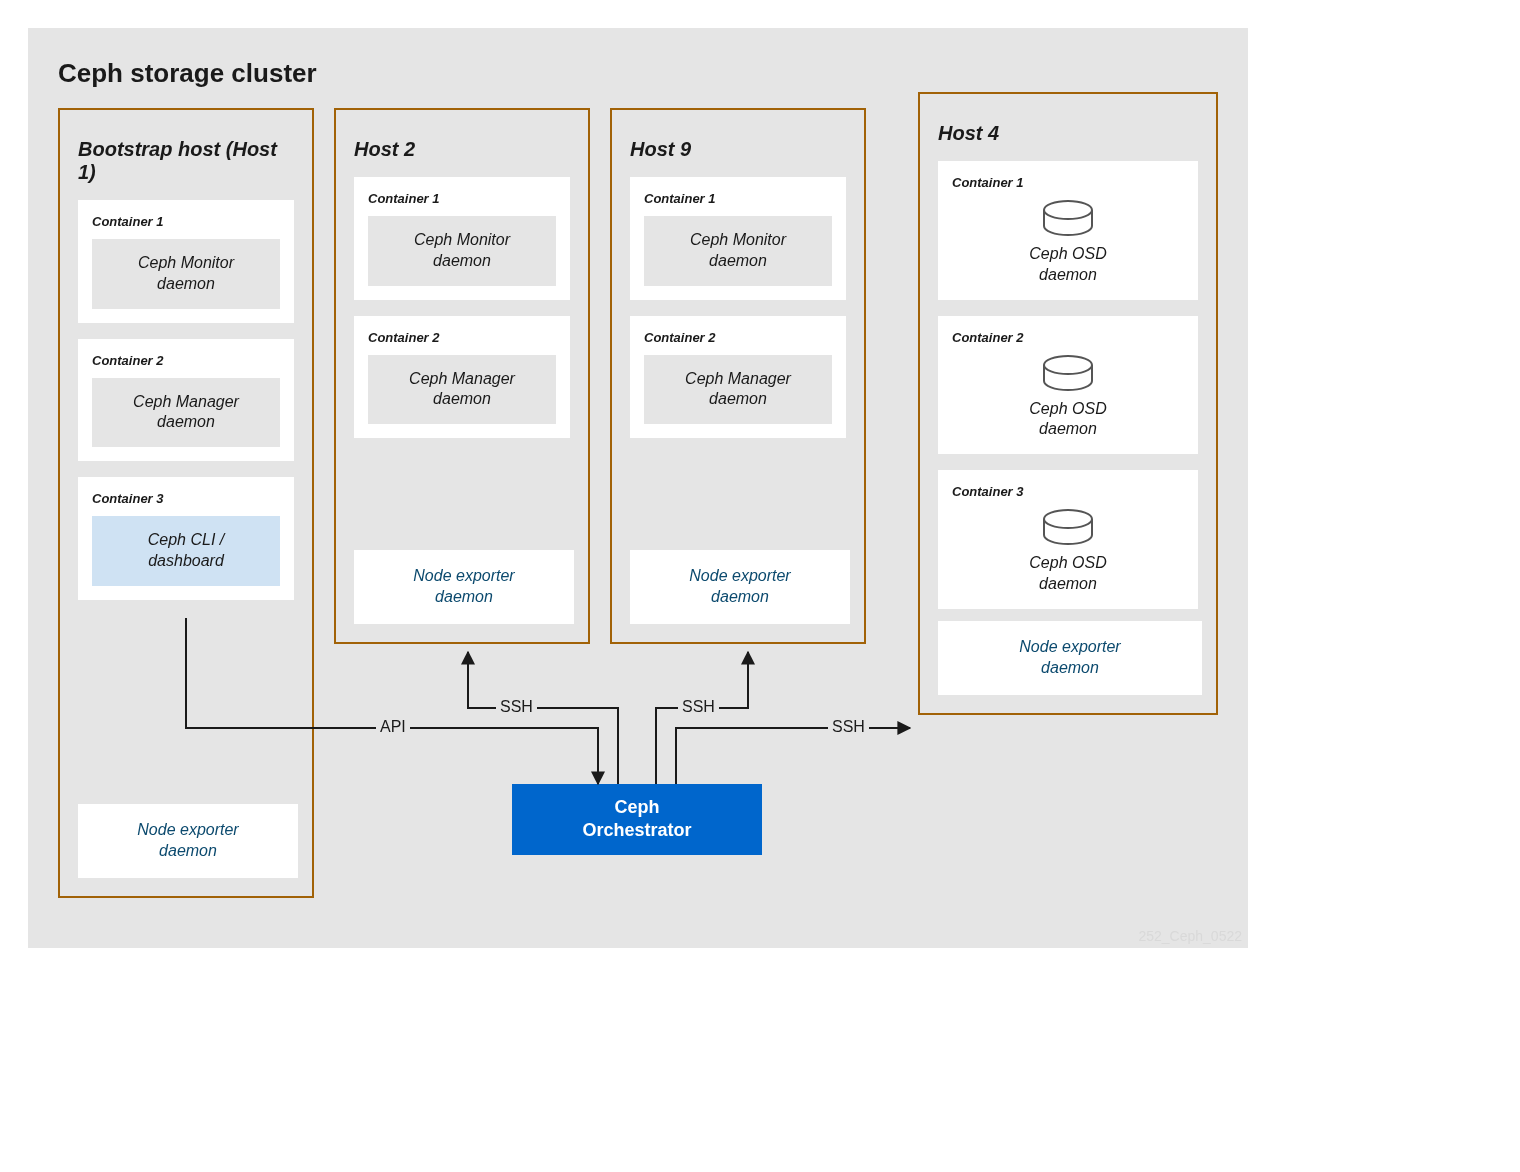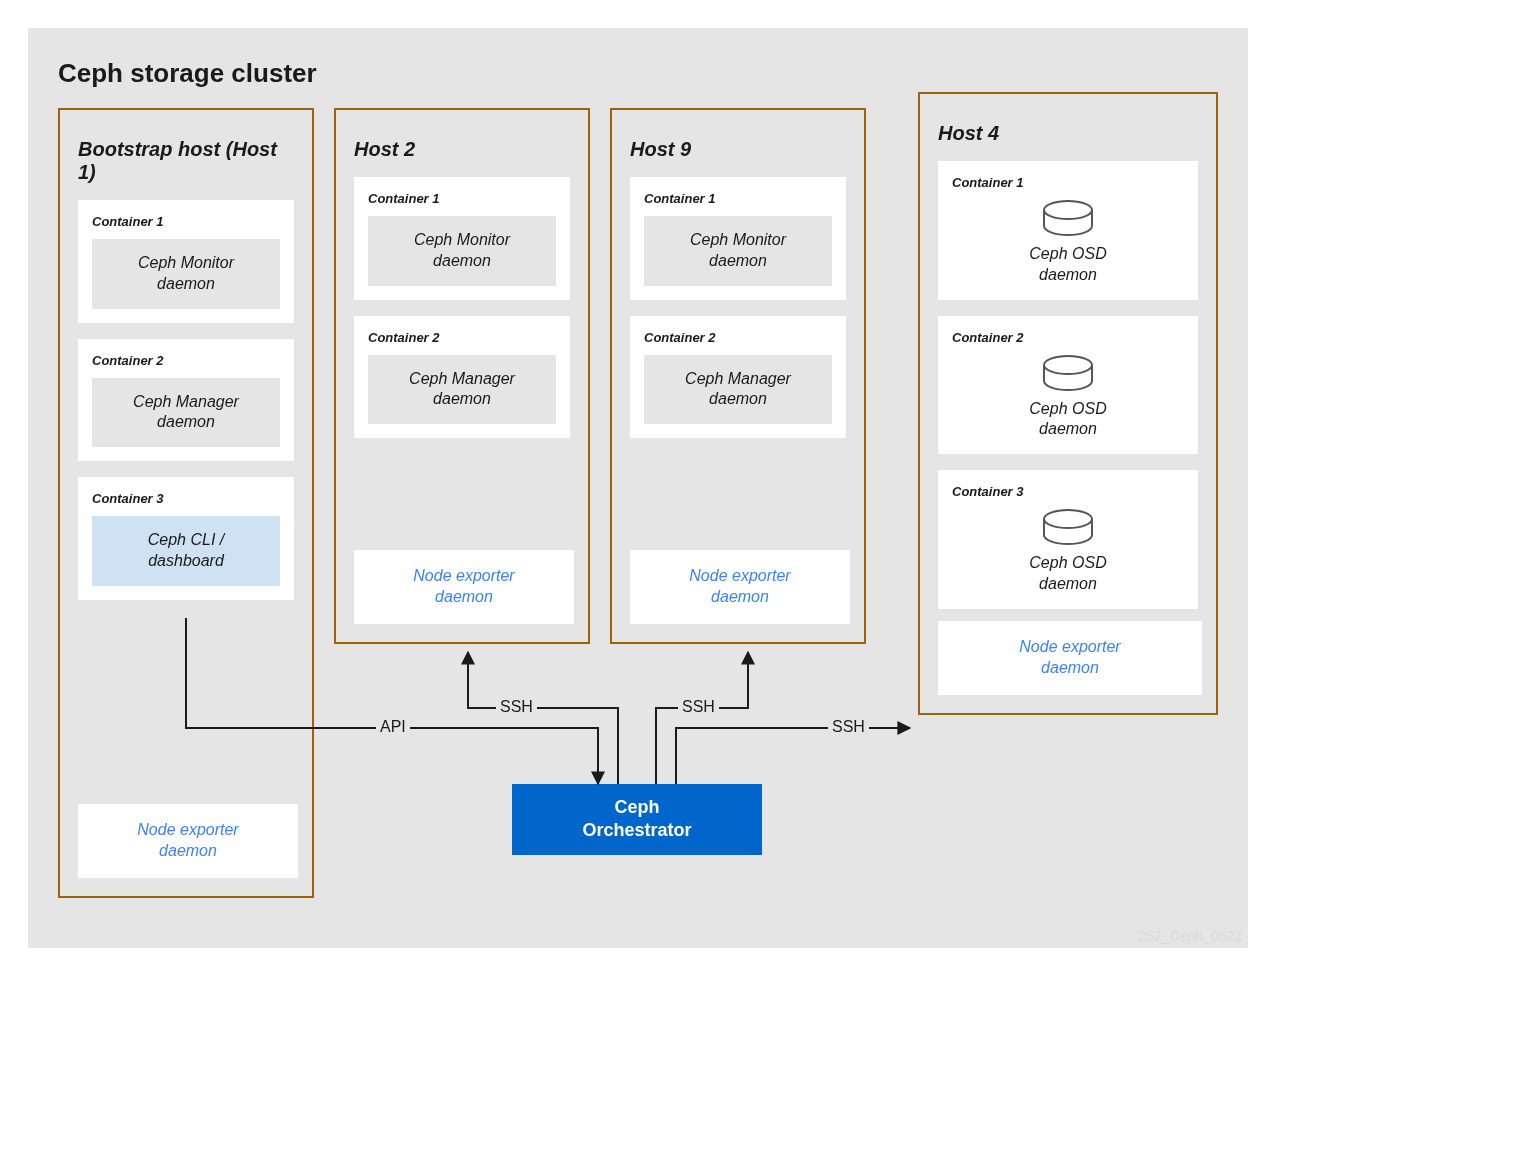--- a/index.html
+++ b/index.html
@@ -59,21 +59,21 @@
     line-height: 1.3;
   }
   .daemon-box.blue {
     background: #cfe2f3;
   }
   .plain-box {
     background: #ffffff;
     padding: 16px 10px;
     text-align: center;
     font-size: 16px;
-    color: #3b82f6;
+    color: #0c4a6e;
     line-height: 1.3;
     margin-bottom: 16px;
   }
   .osd-container-box {
     background: #ffffff;
     padding: 14px 14px 14px 14px;
     margin-bottom: 16px;
   }
   .osd-icon-wrap {
     display: flex;

